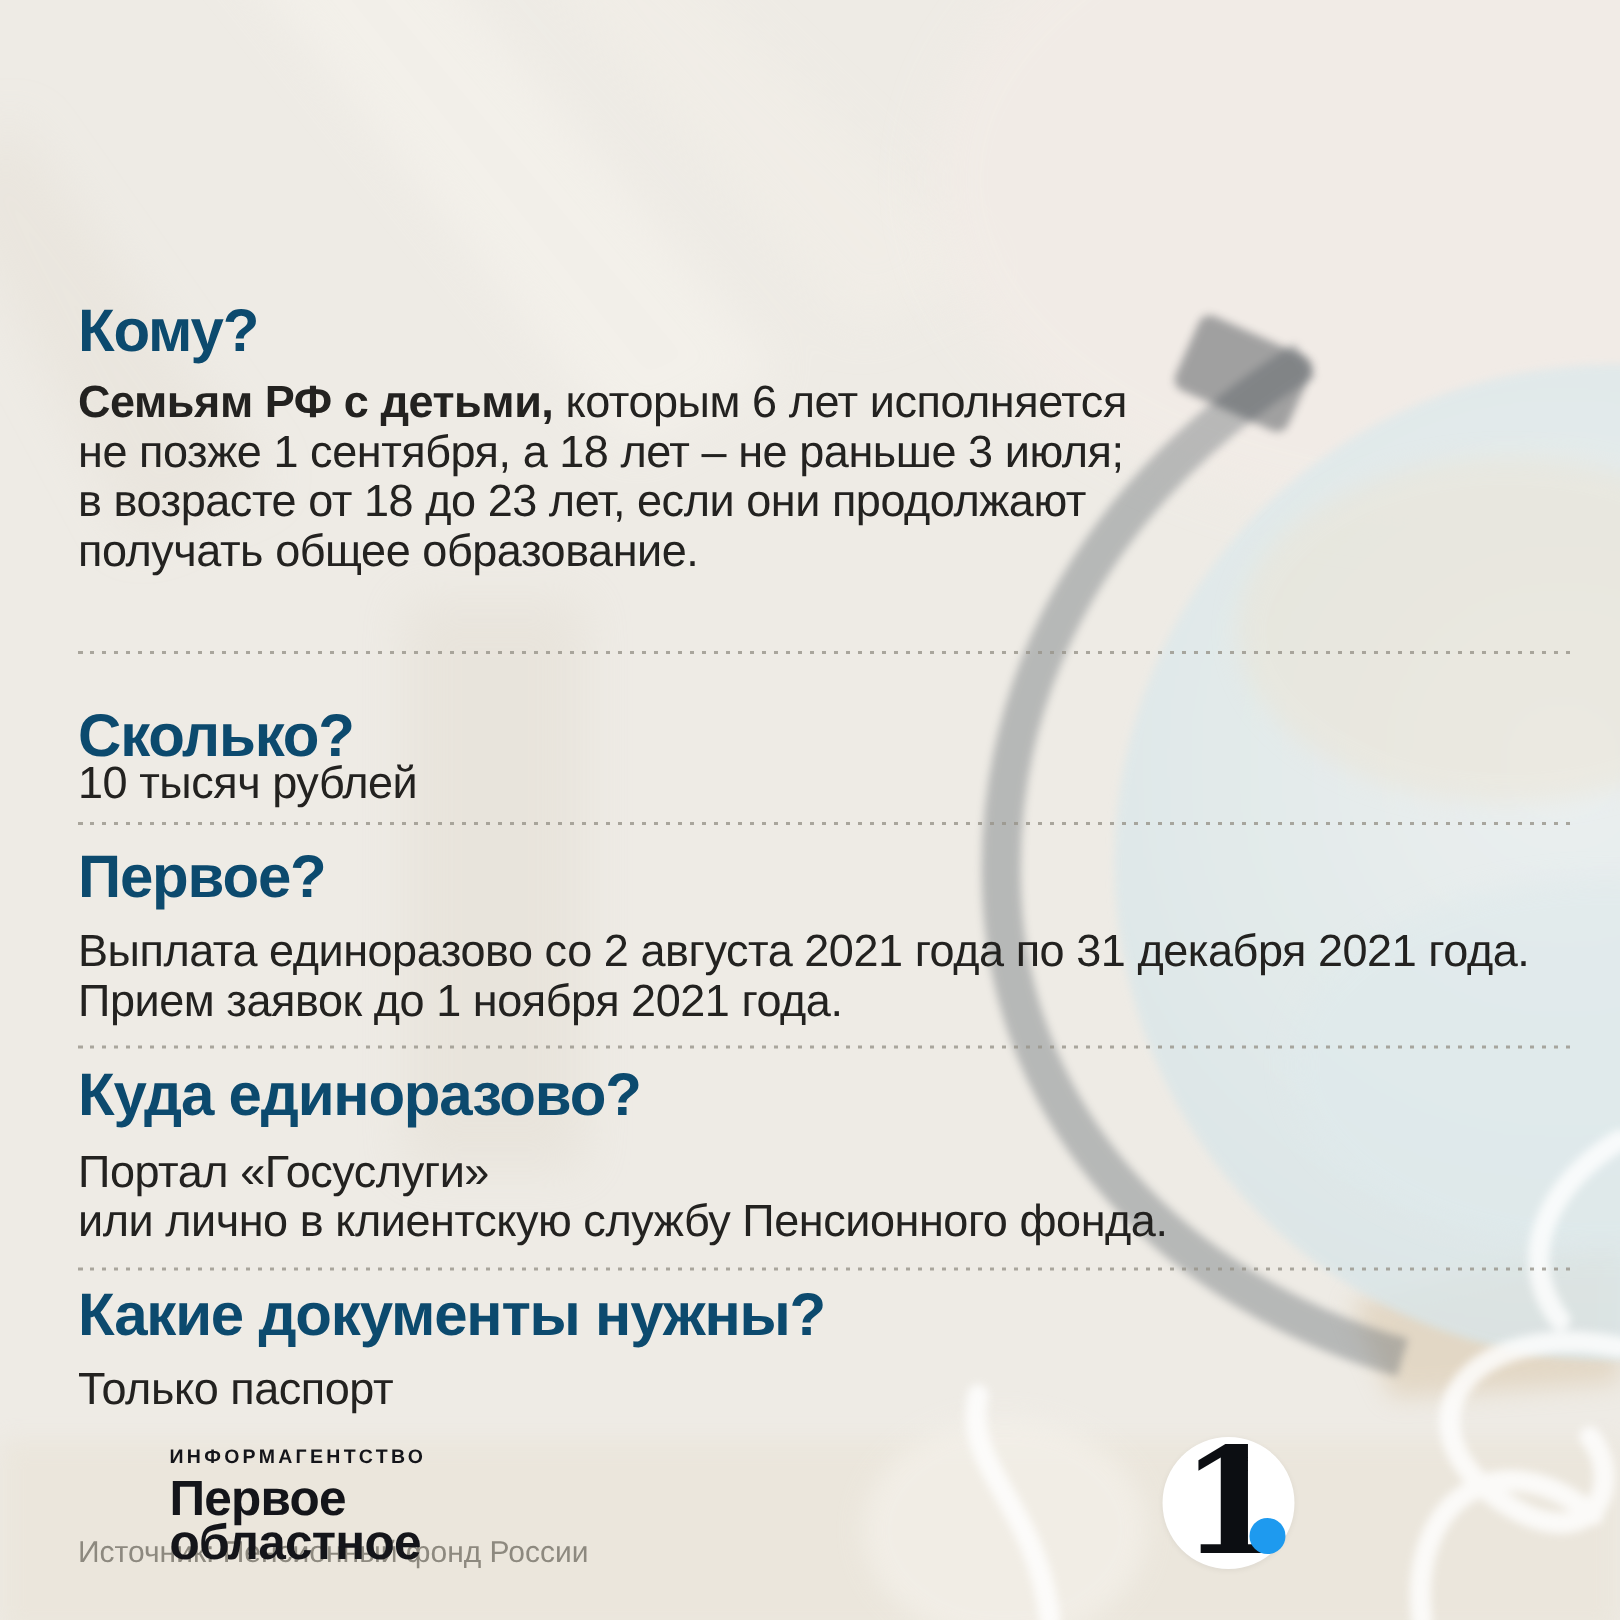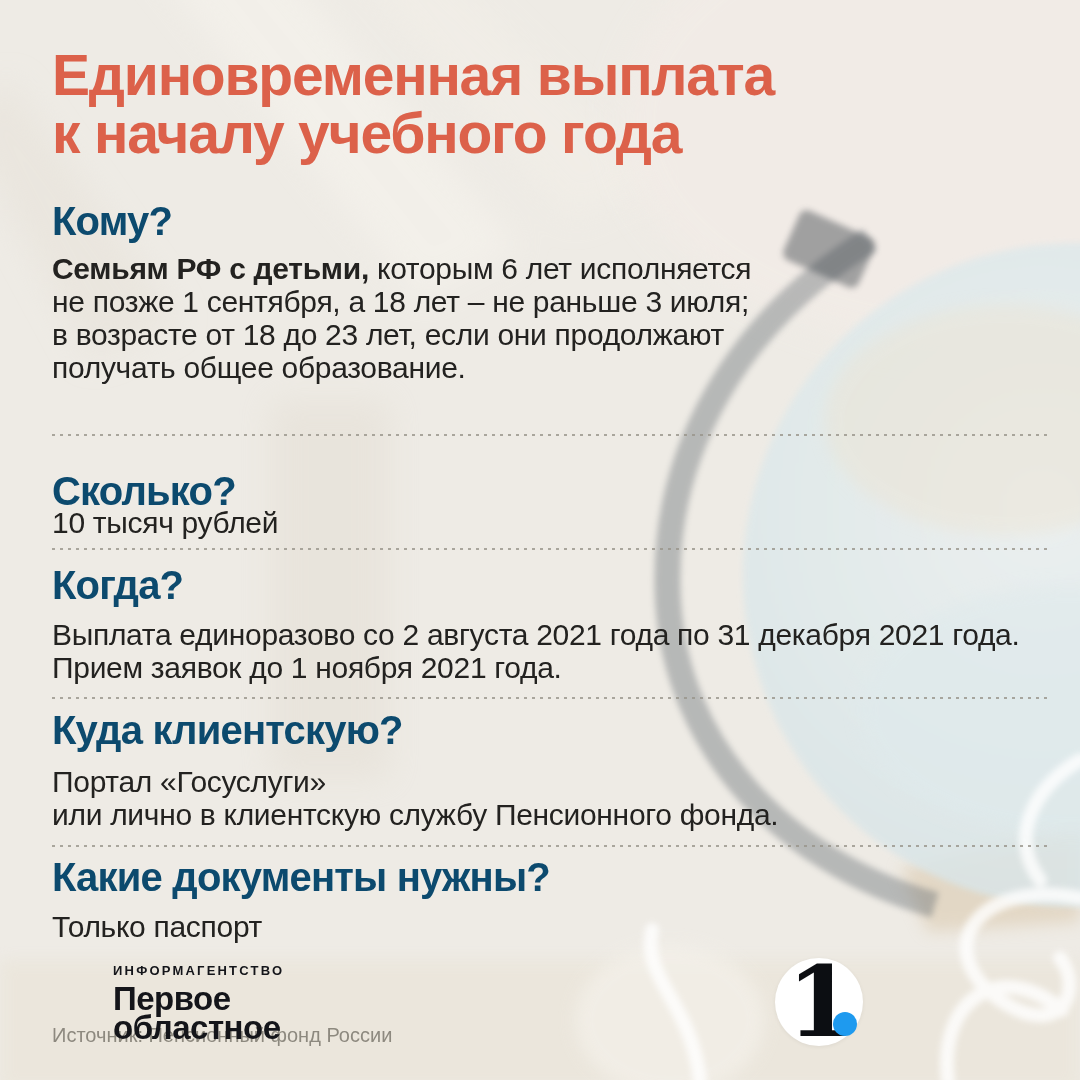--- a/index.html
+++ b/index.html
@@ -112,49 +112,45 @@
     <g stroke="#ffffff" stroke-width="14" fill="none" opacity="0.8" filter="url(#b1)" stroke-linecap="round">
       <path d="M 1080 898 C 980 878 928 948 1000 1000 C 1062 1042 1084 988 1060 958"></path>
       <path d="M 948 1080 C 938 1000 1000 958 1062 1010"></path>
       <path d="M 700 1080 C 690 1000 642 980 652 930"></path>
       <path d="M 1080 760 C 1030 790 1010 840 1040 880"></path>
     </g>
   </svg>
 
   <div class="content">
 
-    <div class="title" style="color: rgb(220, 97, 74);">
-      <div>Единовременная выплата</div>
-      <div>к началу учебного года</div>
-    </div>
 
     <div class="h2" style="top:198px">Кому?</div>
     <div class="body" style="top:252px">
       <div><strong>Семьям РФ с детьми,</strong><span> которым 6 лет исполняется</span></div>
       <div>не позже 1 сентября, а 18 лет – не раньше 3 июля;</div>
       <div>в возрасте от 18 до 23 лет, если они продолжают</div>
       <div>получать общее образование.</div>
     </div>
 
     <div class="sep" style="top:434px"></div>
 
     <div class="h2" style="top:468px">Сколько?</div>
     <div class="body" style="top:506px">10 тысяч рублей</div>
 
     <div class="sep" style="top:548px"></div>
 
-    <div class="h2" style="top:562px">Когда?</div>
+    <div class="h2" style="top:562px">Первое?</div>
     <div class="body" style="top:618px">
       <div>Выплата единоразово со 2 августа 2021 года по 31 декабря 2021 года.</div>
       <div>Прием заявок до 1 ноября 2021 года.</div>
     </div>
 
     <div class="sep" style="top:697px"></div>
 
-    <div class="h2" style="top:707px">Куда клиентскую?</div>
+    <div class="h2" style="top:707px">Куда единоразово?</div>
     <div class="body" style="top:765px">
       <div>Портал «Госуслуги»</div>
       <div>или лично в клиентскую службу Пенсионного фонда.</div>
     </div>
 
     <div class="sep" style="top:845px"></div>
 
     <div class="h2" style="top:854px">Какие документы нужны?</div>
     <div class="body" style="top:910px">Только паспорт</div>
 

